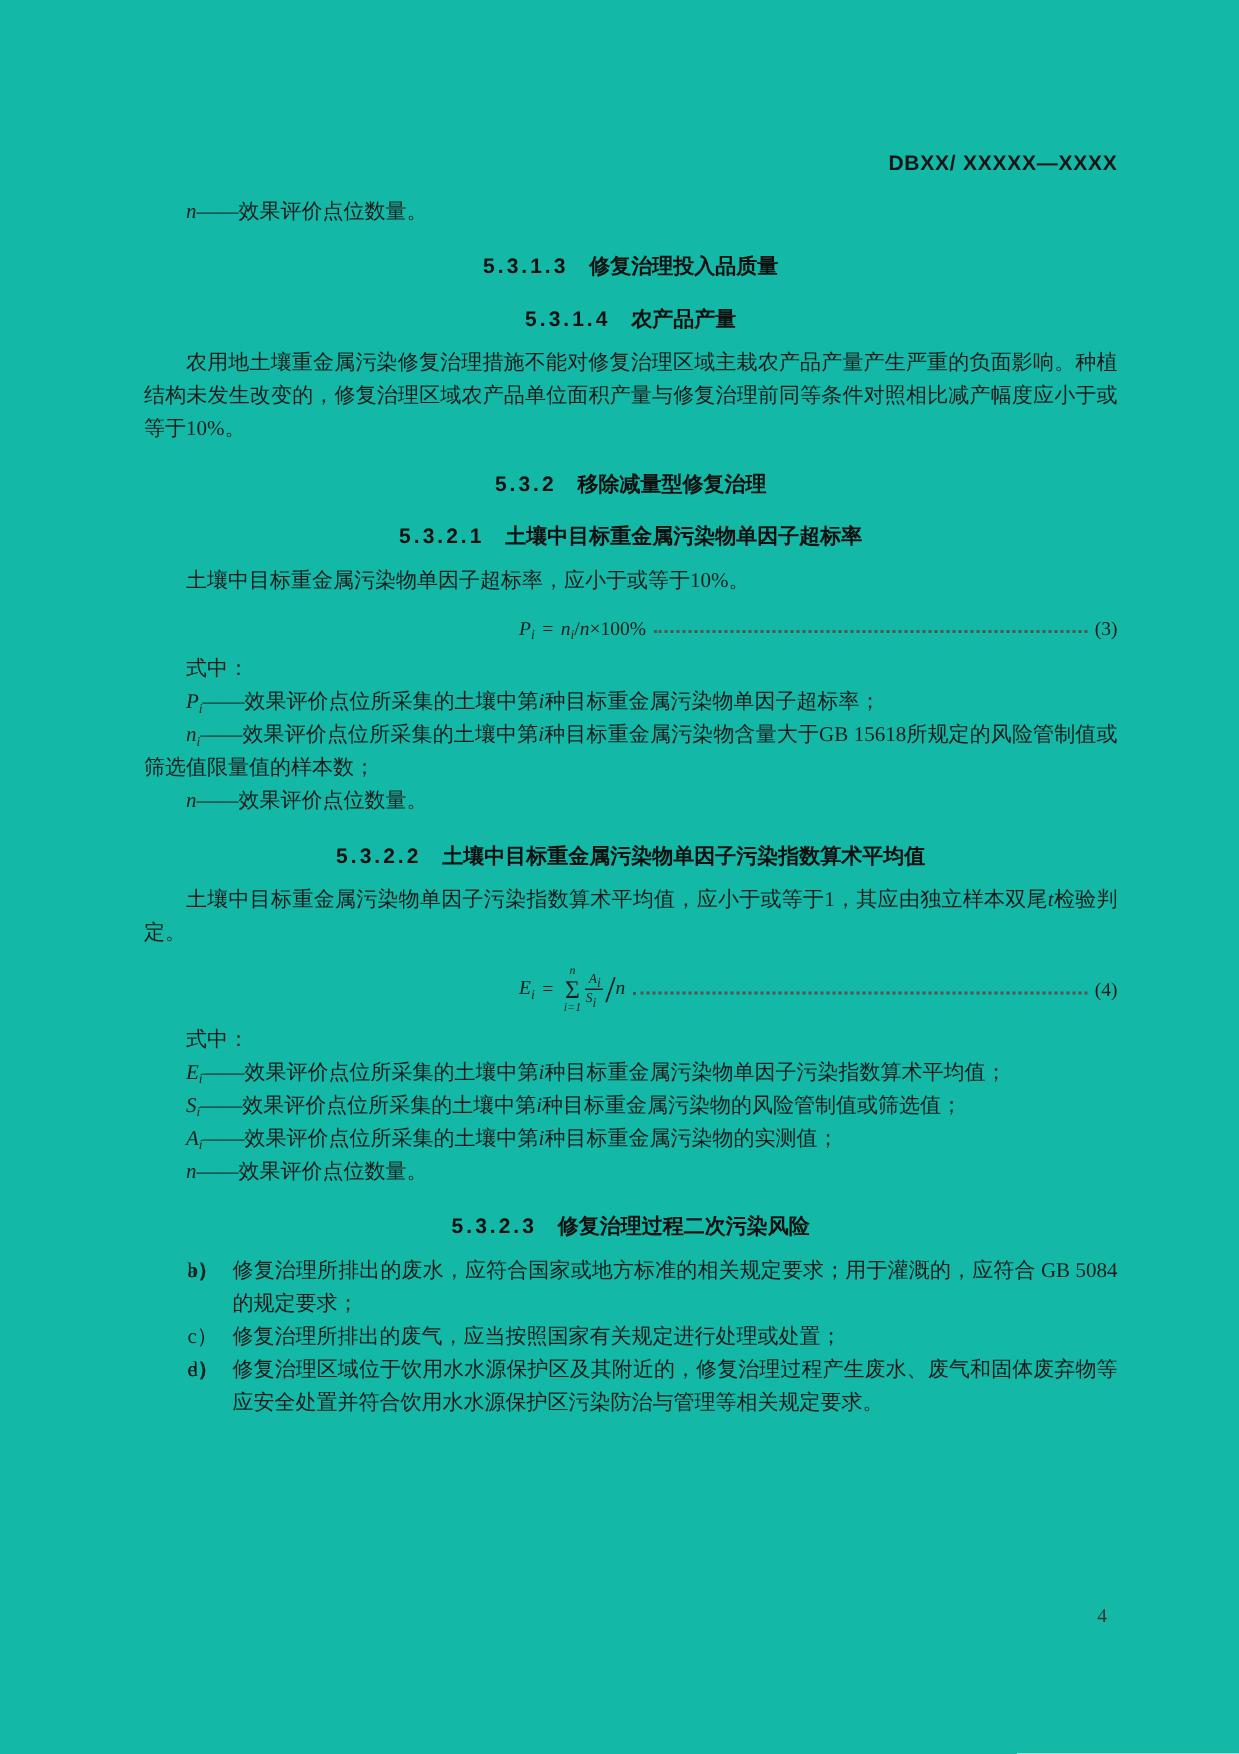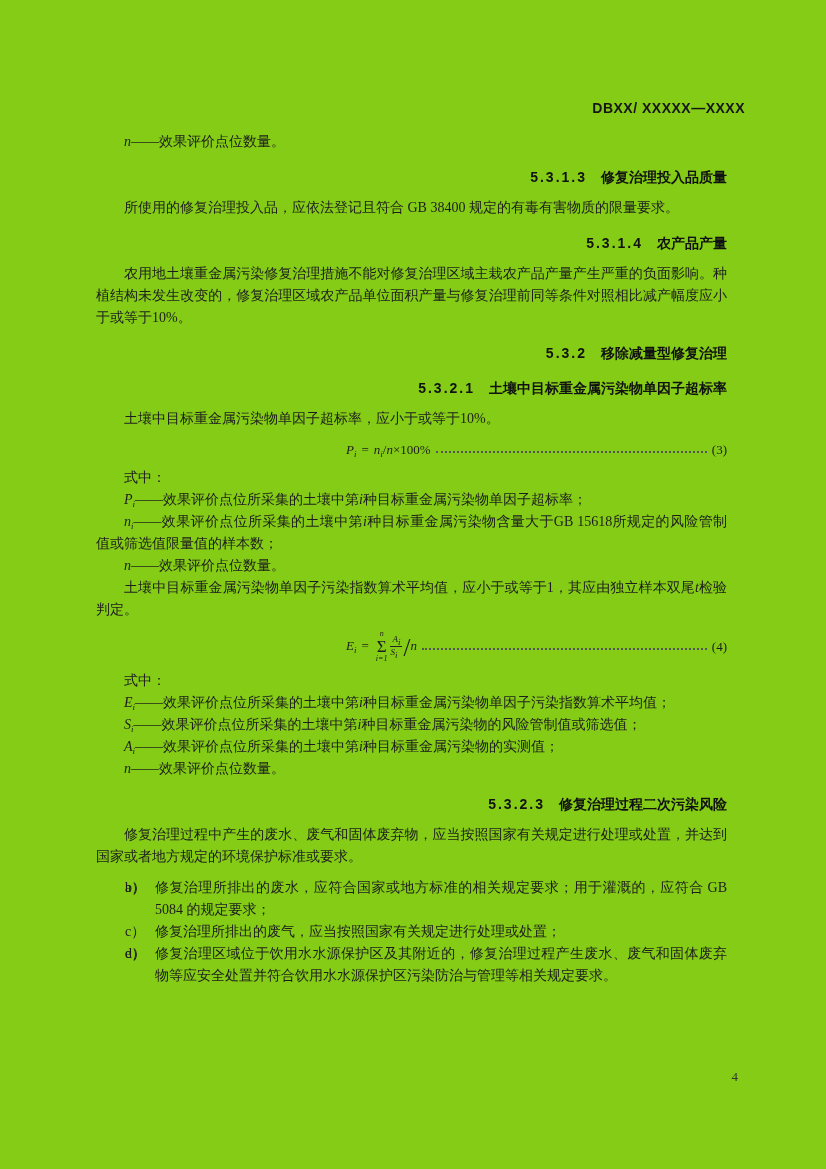--- a/index.html
+++ b/index.html
@@ -2,41 +2,41 @@
 <html><head>
 <meta charset="utf-8">
 <style>
   * { margin: 0; padding: 0; box-sizing: border-box; }
   html, body { background: #ffffff; }
   body {
     width: 826px; height: 1169px; position: relative;
     font-family: "Liberation Serif", "DejaVu Serif", serif;
     color: #1d1d1d;
   }
-  .page { position: absolute; inset: 0; background: #84cc16; overflow: hidden; }
+  .page { position: absolute; inset: 0; background: #14b8a6; overflow: hidden; }
 
   .doc-header {
     position: absolute; top: 100px; right: 81px;
     font-family: "Liberation Sans", "DejaVu Sans", sans-serif;
     font-weight: 700; font-size: 14px; letter-spacing: 0.5px; color: #161616;
   }
 
   .content {
-    position: absolute; left: 96px; right: 99px; top: 131px;
+    position: absolute; left: 96px; right: 81px; top: 131px;
     font-size: 14px; line-height: 22px; text-align: justify;
   }
 
   .para { text-indent: 2em; margin: 0 0 9px; }
   .def  { text-indent: 2em; margin: 0; }
   .where{ text-indent: 2em; margin: 0; }
 
   .h3 {
     font-family: "Liberation Sans", "DejaVu Sans", sans-serif;
     font-weight: 700; font-size: 14px; line-height: 22px;
-    margin: 13px 0 9px; text-align: right; color: #111;
+    margin: 13px 0 9px; text-align: center; color: #111;
   }
   .hnum { letter-spacing: 2px; margin-right: 14px; }
 
   i, sub, .mi { font-style: italic; }
   sub { font-size: 9px; line-height: 0; vertical-align: -3px; font-style: italic; }
 
   .formula-row {
     display: flex; align-items: center;
     margin: 5px 0 6px 250px; text-align: left;
   }
@@ -78,41 +78,41 @@
 
 <div class="page">
 
   <div class="doc-header">DBXX/ XXXXX—XXXX</div>
 
   <div class="content">
 
     <p class="def"><i>n</i><span>——效果评价点位数量。</span></p>
 
     <h3 class="h3"><span class="hnum">5.3.1.3</span><span>修复治理投入品质量</span></h3>
-    <p class="para">所使用的修复治理投入品，应依法登记且符合 GB 38400 规定的有毒有害物质的限量要求。</p>
 
     <h3 class="h3"><span class="hnum">5.3.1.4</span><span>农产品产量</span></h3>
     <p class="para">农用地土壤重金属污染修复治理措施不能对修复治理区域主栽农产品产量产生严重的负面影响。种植结构未发生改变的，修复治理区域农产品单位面积产量与修复治理前同等条件对照相比减产幅度应小于或等于10%。</p>
 
     <h3 class="h3"><span class="hnum">5.3.2</span><span>移除减量型修复治理</span></h3>
 
     <h3 class="h3"><span class="hnum">5.3.2.1</span><span>土壤中目标重金属污染物单因子超标率</span></h3>
     <p class="para">土壤中目标重金属污染物单因子超标率，应小于或等于10%。</p>
 
     <div class="formula-row">
       <span class="math"><i>P</i><sub>i</sub><span class="op">=</span><i>n</i><sub>i</sub><span>/</span><i>n</i><span>×100%</span></span>
       <span class="leader"></span>
       <span class="eq-num">(3)</span>
     </div>
 
     <p class="where">式中：</p>
     <p class="def"><i>P</i><sub>i</sub><span>——效果评价点位所采集的土壤中第</span><i>i</i><span>种目标重金属污染物单因子超标率；</span></p>
     <p class="def"><i>n</i><sub>i</sub><span>——效果评价点位所采集的土壤中第</span><i>i</i><span>种目标重金属污染物含量大于GB 15618所规定的风险管制值或筛选值限量值的样本数；</span></p>
     <p class="def"><i>n</i><sub></sub><span>——效果评价点位数量。</span><i></i><span></span></p>
 
+    <h3 class="h3"><span class="hnum">5.3.2.2</span><span>土壤中目标重金属污染物单因子污染指数算术平均值</span></h3>
     <p class="para"><span>土壤中目标重金属污染物单因子污染指数算术平均值，应小于或等于1，其应由独立样本双尾</span><i>t</i><span>检验判定。</span></p>
 
     <div class="formula-row">
       <span class="math"><i>E</i><sub>i</sub><span class="op">=</span><span class="sum">
             <span class="sum-top">n</span>
             <span class="sigma">Σ</span>
             <span class="sum-bot">i=1</span>
           </span><span class="frac">
             <span class="frac-num"><i>A</i><sub>i</sub></span>
             <span class="frac-den"><i>S</i><sub>i</sub></span>
@@ -121,21 +121,20 @@
       <span class="eq-num">(4)</span>
     </div>
 
     <p class="where">式中：</p>
     <p class="def"><i>E</i><sub>i</sub><span>——效果评价点位所采集的土壤中第</span><i>i</i><span>种目标重金属污染物单因子污染指数算术平均值；</span></p>
     <p class="def"><i>S</i><sub>i</sub><span>——效果评价点位所采集的土壤中第</span><i>i</i><span>种目标重金属污染物的风险管制值或筛选值；</span></p>
     <p class="def"><i>A</i><sub>i</sub><span>——效果评价点位所采集的土壤中第</span><i>i</i><span>种目标重金属污染物的实测值；</span></p>
     <p class="def"><i>n</i><sub></sub><span>——效果评价点位数量。</span><i></i><span></span></p>
 
     <h3 class="h3"><span class="hnum">5.3.2.3</span><span>修复治理过程二次污染风险</span></h3>
-    <p class="para">修复治理过程中产生的废水、废气和固体废弃物，应当按照国家有关规定进行处理或处置，并达到国家或者地方规定的环境保护标准或要求。</p>
 
     <div class="list">
       <p class="li"><span class="marker">a）</span></p>
       <p class="li"><span class="marker">b）</span><span>修复治理所排出的废水，应符合国家或地方标准的相关规定要求；用于灌溉的，应符合 GB 5084 的规定要求；</span></p>
       <p class="li"><span class="marker">c）</span><span>修复治理所排出的废气，应当按照国家有关规定进行处理或处置；</span></p>
       <p class="li"><span class="marker">d）</span></p>
       <p class="li"><span class="marker">e）</span><span>修复治理区域位于饮用水水源保护区及其附近的，修复治理过程产生废水、废气和固体废弃物等应安全处置并符合饮用水水源保护区污染防治与管理等相关规定要求。</span></p>
     </div>
 
   </div>

